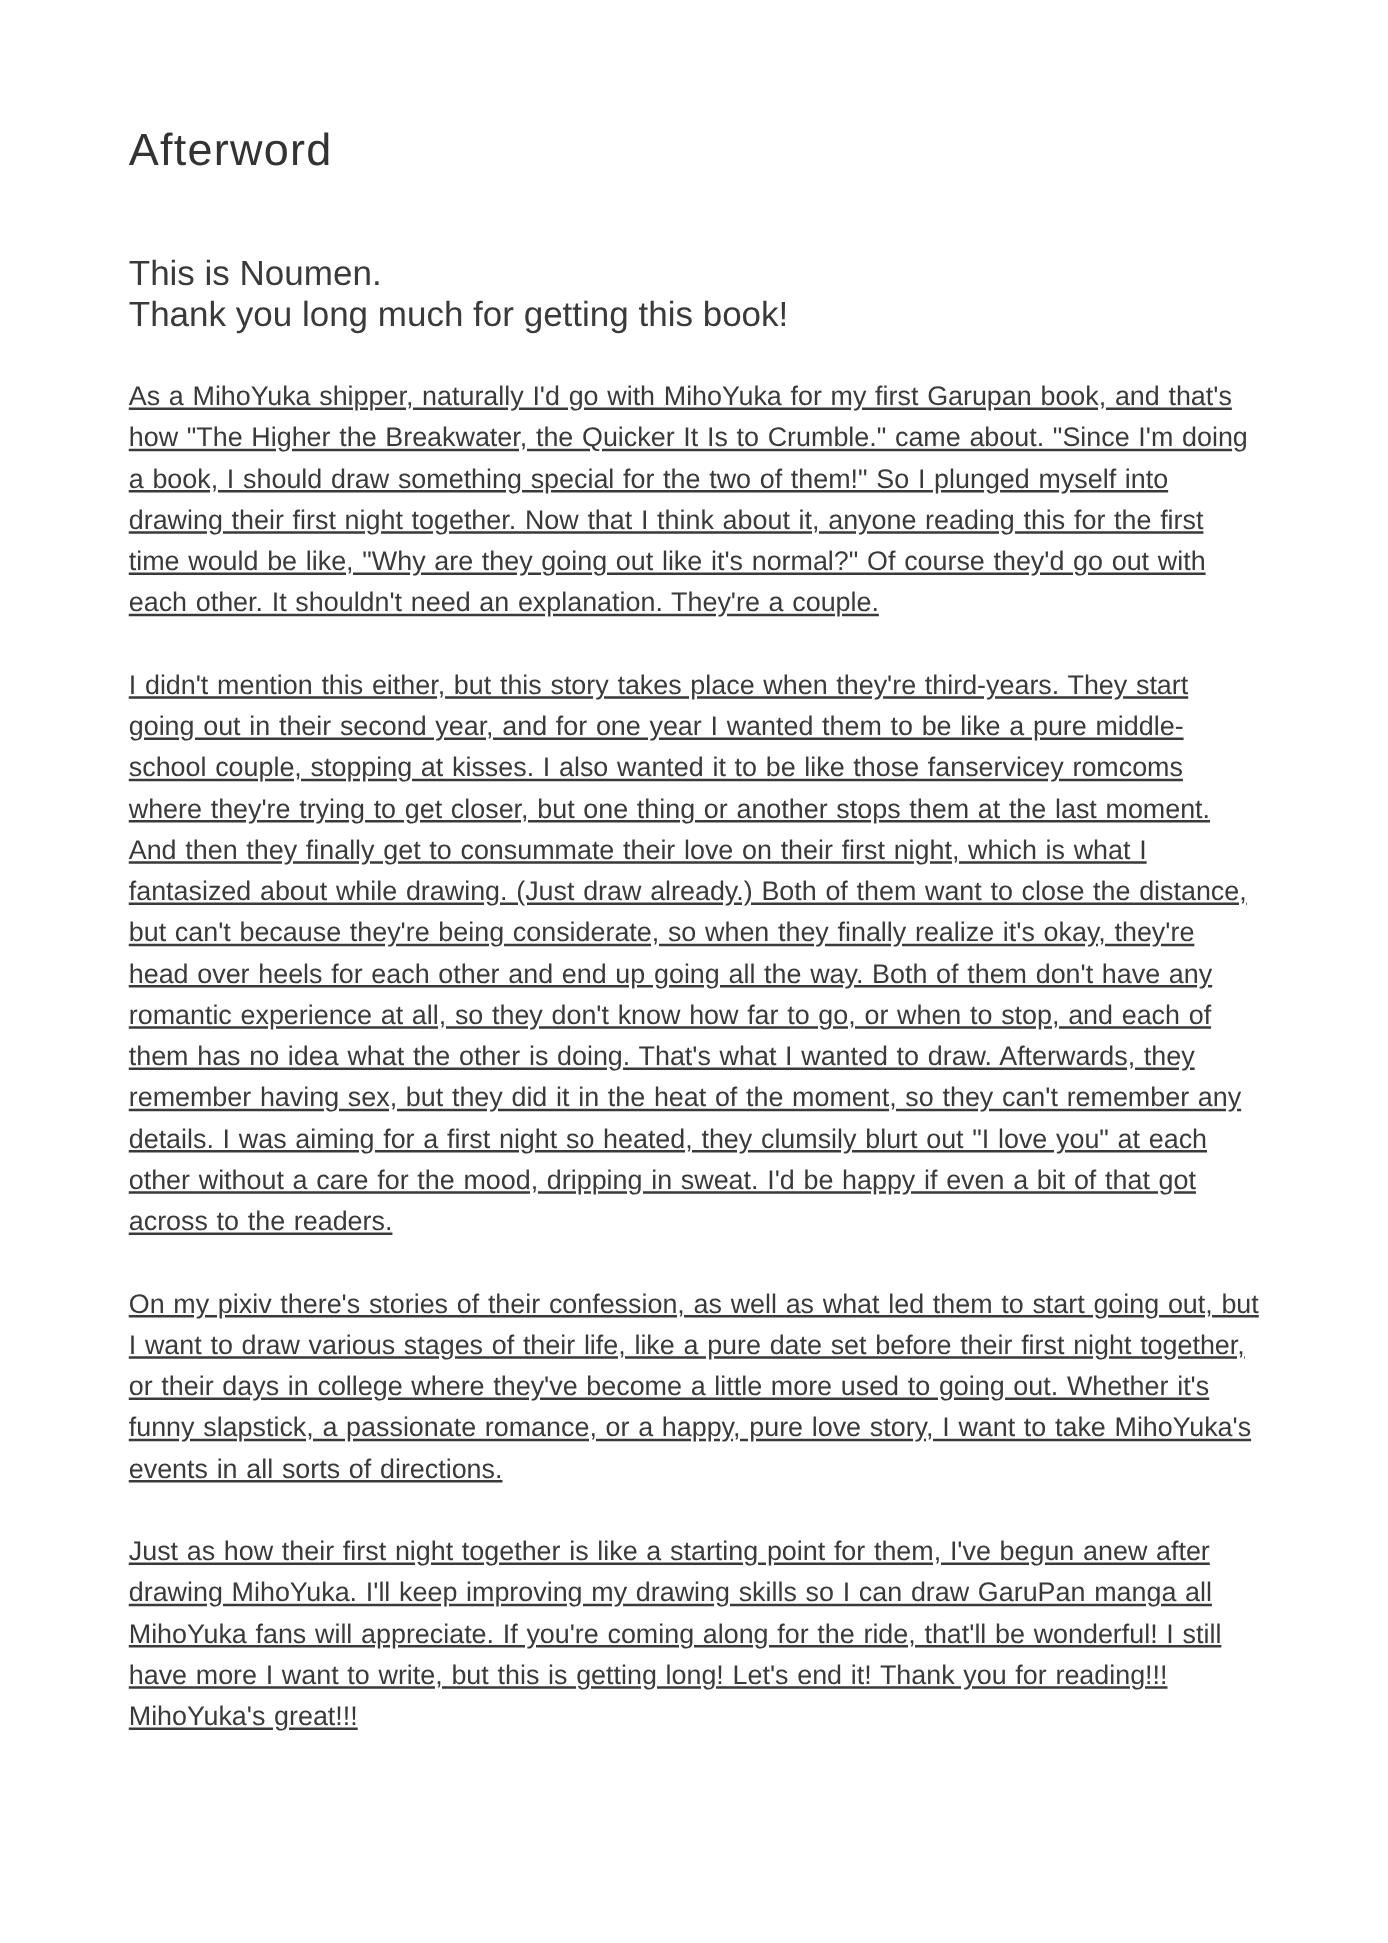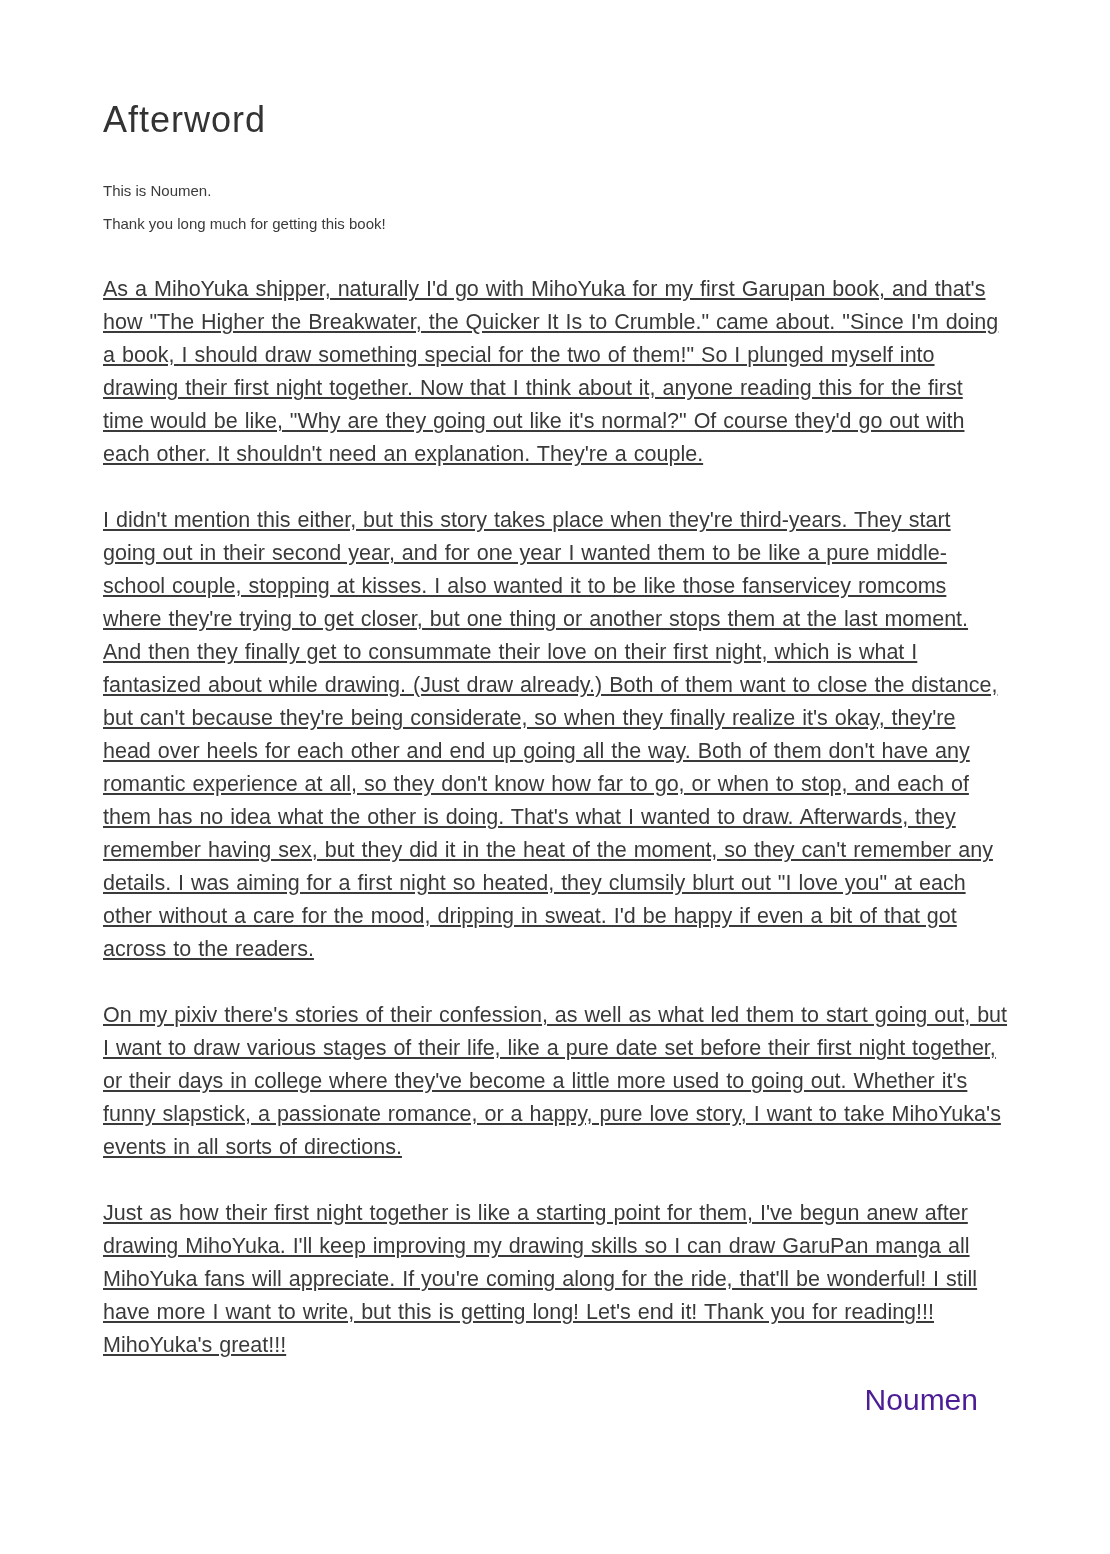--- a/index.html
+++ b/index.html
@@ -24,22 +24,22 @@
   }
   .title {
     margin: 98px 0 0 0;
     font-size: 36px;
     line-height: 44px;
     font-weight: 300;
     letter-spacing: 1px;
     color: #333333;
   }
   .intro {
-    margin-top: 32px;
-    font-size: 15px;
+    margin-top: 60px;
+    font-size: 28px;
     line-height: 33px;
     font-weight: 300;
   }
   .body-paragraph {
     margin: 33px 0 0 0;
     font-size: 21.5px;
     line-height: 33px;
     font-weight: 300;
     word-spacing: 1px;
     text-decoration: underline;

